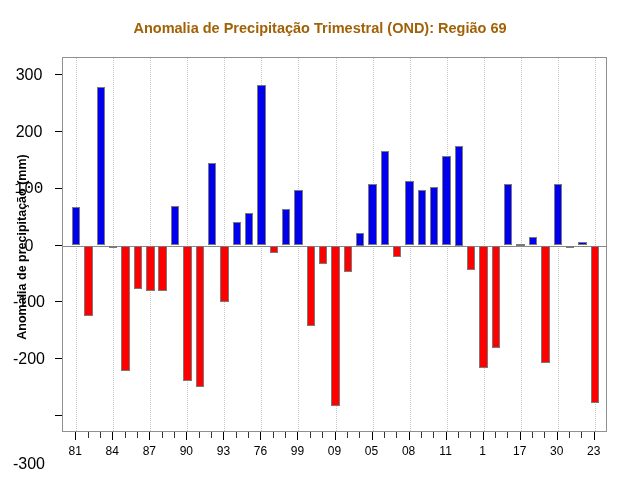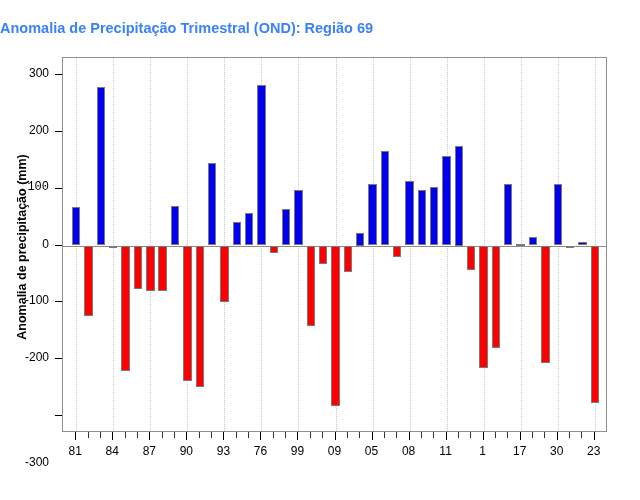--- a/index.html
+++ b/index.html
@@ -18,23 +18,24 @@
     position: absolute;
     left: 0; top: 0;
     width: 640px;
     height: 500px;
   }
   .chart-title {
     position: absolute;
     left: 0;
     top: 20px;
     width: 640px;
+    text-align: center;
     font-size: 14.5px;
     font-weight: bold;
-    color: #3b82f6;
+    color: #a16207;
     letter-spacing: 0px;
   }
   .ylabel {
     position: absolute;
     left: -108px;
     top: 240px;
     width: 260px;
     text-align: center;
     font-size: 12.5px;
     font-weight: bold;
@@ -84,22 +85,22 @@
   }
   .bar {
     position: absolute;
     box-sizing: border-box;
     border: 1px solid #7a7a7a;
   }
   .bar.pos { background: #0000ee; }
   .bar.neg { background: #fe0000; }
   .ytick-label {
     position: absolute;
-    text-align: right;
-    font-size: 12px;
+    text-align: center;
+    font-size: 16px;
     color: #000000;
     width: 40px;
   }
   .ytick-mark {
     position: absolute;
     width: 7px;
     height: 0;
     border-top: 1.2px solid #000000;
   }
   .xtick-mark {

